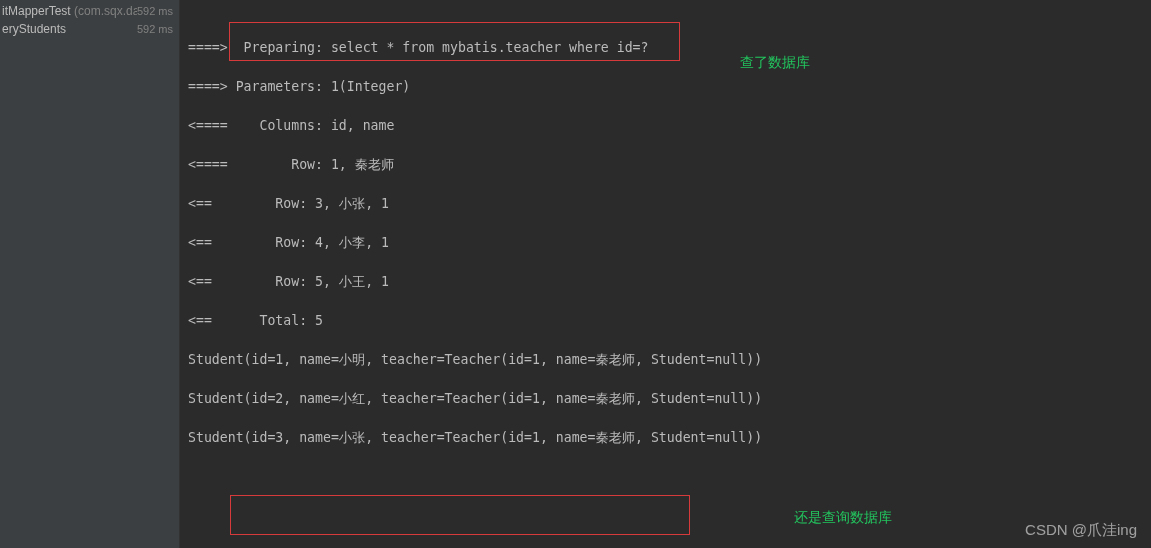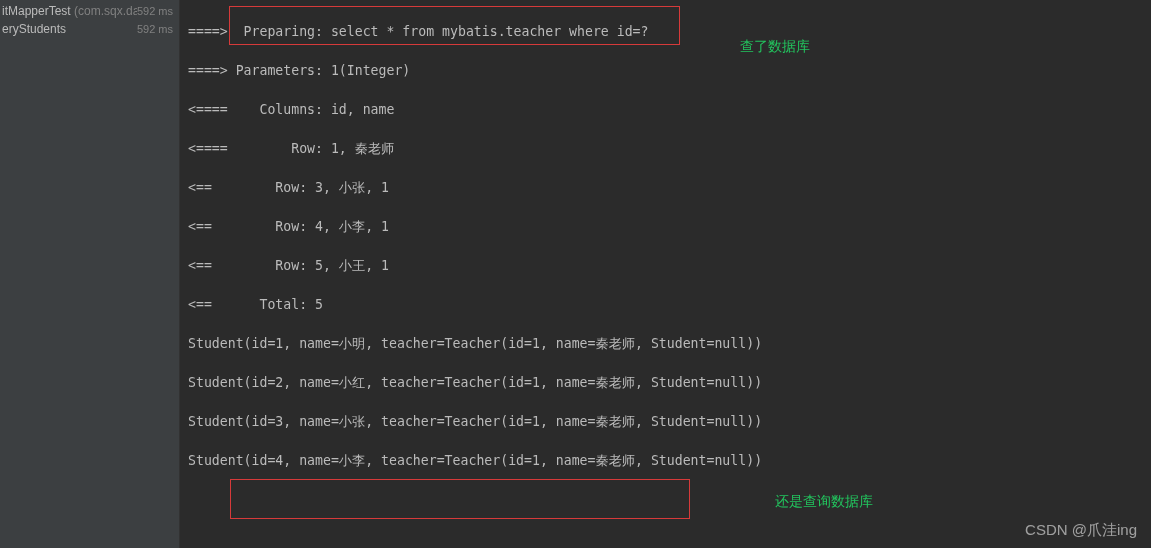--- a/index.html
+++ b/index.html
@@ -38,36 +38,37 @@
     .console {
       flex: 1;
       background: #2b2b2b;
       padding: 2px 8px;
       white-space: pre;
       line-height: 19.5px;
       font-family: "Consolas", "Monaco", monospace;
       font-size: 13.2px;
       color: #bbbbbb;
       position: relative;
+      margin-top: 16px;
     }
     .highlight-box {
       position: absolute;
       border: 1.5px solid #d63a3a;
       pointer-events: none;
     }
     .box1 { left: 49px; top: 6px; width: 451px; height: 39px; }
     .box2 { left: 50px; top: 479px; width: 460px; height: 40px; }
     .annotation {
       position: absolute;
       color: #22c55e;
       font-family: "Microsoft YaHei", Arial, sans-serif;
       font-size: 14px;
     }
     .ann1 { left: 560px; top: 37px; }
-    .ann2 { left: 595px; top: 492px; text-align: right; }
+    .ann2 { left: 614px; top: 492px; text-align: right; }
     .watermark {
       position: absolute;
       right: 14px;
       bottom: 8px;
       color: rgba(255,255,255,0.55);
       font-family: "Microsoft YaHei", Arial, sans-serif;
       font-size: 15px;
       pointer-events: none;
       text-align: right;
     }
@@ -91,21 +92,20 @@
 <div>====&gt; Parameters: 1(Integer)</div>
 <div>&lt;====    Columns: id, name</div>
 <div>&lt;====        Row: 1, 秦老师</div>
 <div>&lt;==        Row: 3, 小张, 1</div>
 <div>&lt;==        Row: 4, 小李, 1</div>
 <div>&lt;==        Row: 5, 小王, 1</div>
 <div>&lt;==      Total: 5</div>
 <div>Student(id=1, name=小明, teacher=Teacher(id=1, name=秦老师, Student=null))</div>
 <div>Student(id=2, name=小红, teacher=Teacher(id=1, name=秦老师, Student=null))</div>
 <div>Student(id=3, name=小张, teacher=Teacher(id=1, name=秦老师, Student=null))</div>
-<div>Student(id=4, name=小李, teacher=Teacher(id=1, name=秦老师, Student=null))</div>
 
 
 
 
 
 
 
 
 
 

